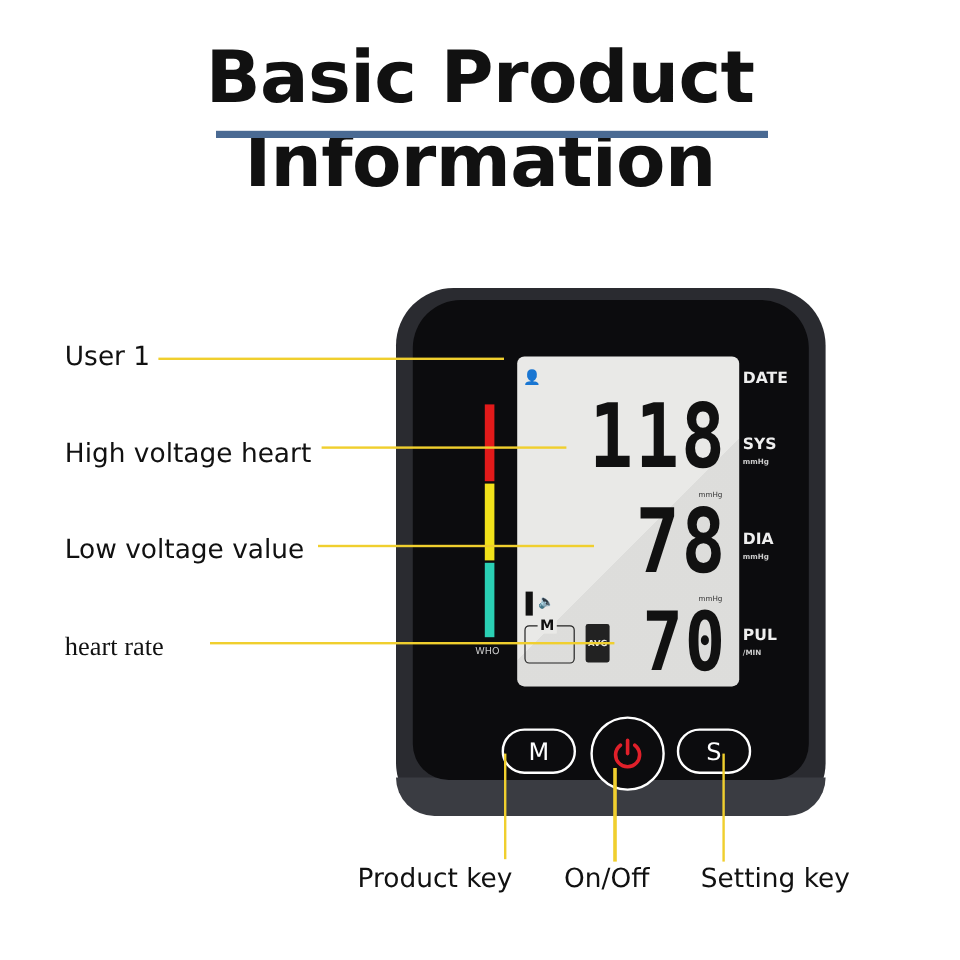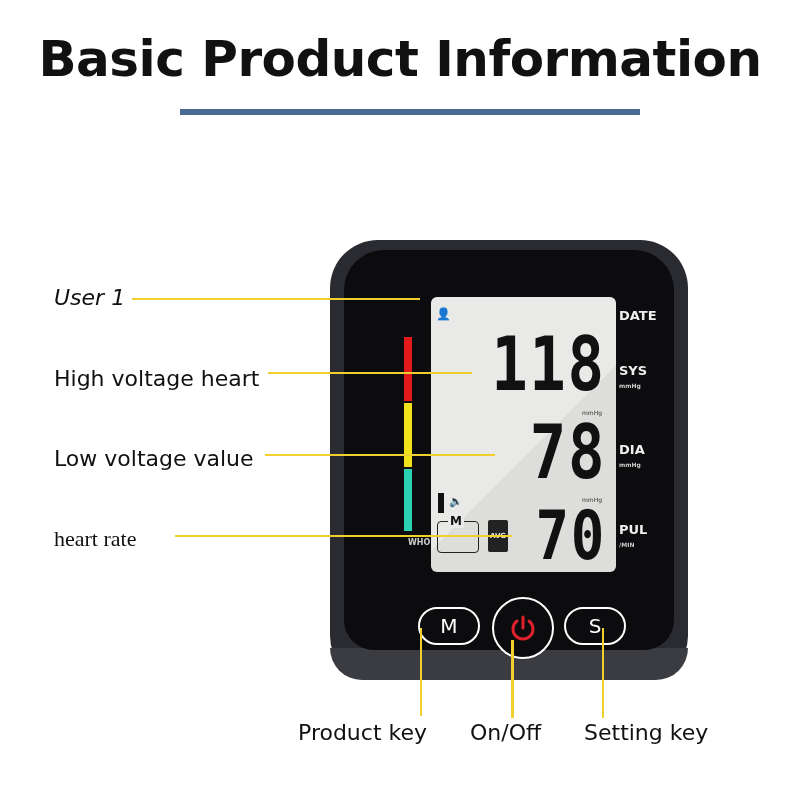--- a/index.html
+++ b/index.html
@@ -1,29 +1,29 @@
 <!DOCTYPE html>
 <html><head>
 <meta charset="utf-8">
 <style>
   html,body{margin:0;padding:0;background:#fff;}
   body{width:800px;height:800px;position:relative;overflow:hidden;font-family:"DejaVu Sans",sans-serif;color:#111;}
-  .title{position:absolute;left:0;top:30px;width:800px;text-align:center;font-size:50px;font-weight:bold;letter-spacing:-0.5px;}
+  .title{position:absolute;left:0;top:30px;width:800px;text-align:center;font-size:60px;font-weight:bold;letter-spacing:-0.5px;}
   .title-rule{position:absolute;left:180px;top:109px;width:460px;height:6px;background:#4a6a93;}
 
   .device{position:absolute;left:330px;top:240px;width:360px;height:440px;}
   .device-shell{position:absolute;left:0;top:0;width:358px;height:440px;background:#2a2b30;border-radius:48px 48px 44px 44px;}
   .device-face{position:absolute;left:14px;top:10px;width:330px;height:400px;background:#0c0c0e;border-radius:40px 40px 30px 30px;}
   .device-bottom{position:absolute;left:0;top:408px;width:358px;height:32px;background:#3a3c42;border-radius:0 0 44px 44px;}
 
   .bar{position:absolute;left:60px;width:8px;}
   .bar-red{top:87px;height:64px;background:#e21a1a;}
   .bar-yellow{top:153px;height:64px;background:#f2e21a;}
   .bar-teal{top:219px;height:62px;background:#2ad0b4;}
-  .who{position:absolute;left:64px;top:288px;font-size:8px;color:#ccc;font-weight:bold;}
+  .who{position:absolute;left:52px;top:288px;font-size:8px;color:#ccc;font-weight:normal;}
 
   .lcd{position:absolute;left:87px;top:47px;width:185px;height:275px;background:#e9e9e7;border-radius:6px;overflow:hidden;}
   .lcd-shade{position:absolute;left:0;top:0;width:185px;height:275px;background:linear-gradient(135deg,rgba(0,0,0,0) 55%,rgba(0,0,0,0.05) 55%);}
   .lcd-user{position:absolute;left:5px;top:10px;font-size:12px;color:#111;}
   .digits{position:absolute;right:10px;font-family:"DejaVu Sans Mono",monospace;font-weight:bold;color:#111;text-align:right;letter-spacing:2px;transform:scaleX(0.82);transform-origin:right center;}
   .d-sys{top:30px;font-size:74px;line-height:74px;}
   .d-dia{top:118px;font-size:74px;line-height:74px;}
   .d-pul{top:205px;font-size:68px;line-height:68px;}
   .unit-small{position:absolute;right:14px;font-size:6px;color:#333;}
   .u1{top:112px;}
@@ -89,21 +89,21 @@
     <div class="btn btn-power">
       <svg class="power-icon" viewBox="0 0 30 30">
         <path d="M9 8 A10 10 0 1 0 21 8" fill="none" stroke="#e0202a" stroke-width="3" stroke-linecap="round"></path>
         <line x1="15" y1="4" x2="15" y2="15" stroke="#e0202a" stroke-width="3" stroke-linecap="round"></line>
       </svg>
     </div>
     <div class="btn btn-s">S</div>
   </div>
 </div>
 
-<div class="label" style="left:54px;top:285px;font-style:italic;">User 1</div>
+<div class="label" style="left:54px;top:285px;">User 1</div>
 <div class="leader" style="left:132px;top:298px;width:288px;height:2px;"></div>
 
 <div class="label" style="left:54px;top:366px;">High voltage heart</div>
 <div class="leader" style="left:268px;top:372px;width:204px;height:2px;"></div>
 
 <div class="label" style="left:54px;top:446px;">Low voltage value</div>
 <div class="leader" style="left:265px;top:454px;width:230px;height:2px;"></div>
 
 <div class="label" style="left:54px;top:526px;font-family:Liberation Serif, serif;">heart rate</div>
 <div class="leader" style="left:175px;top:535px;width:337px;height:2px;"></div>

